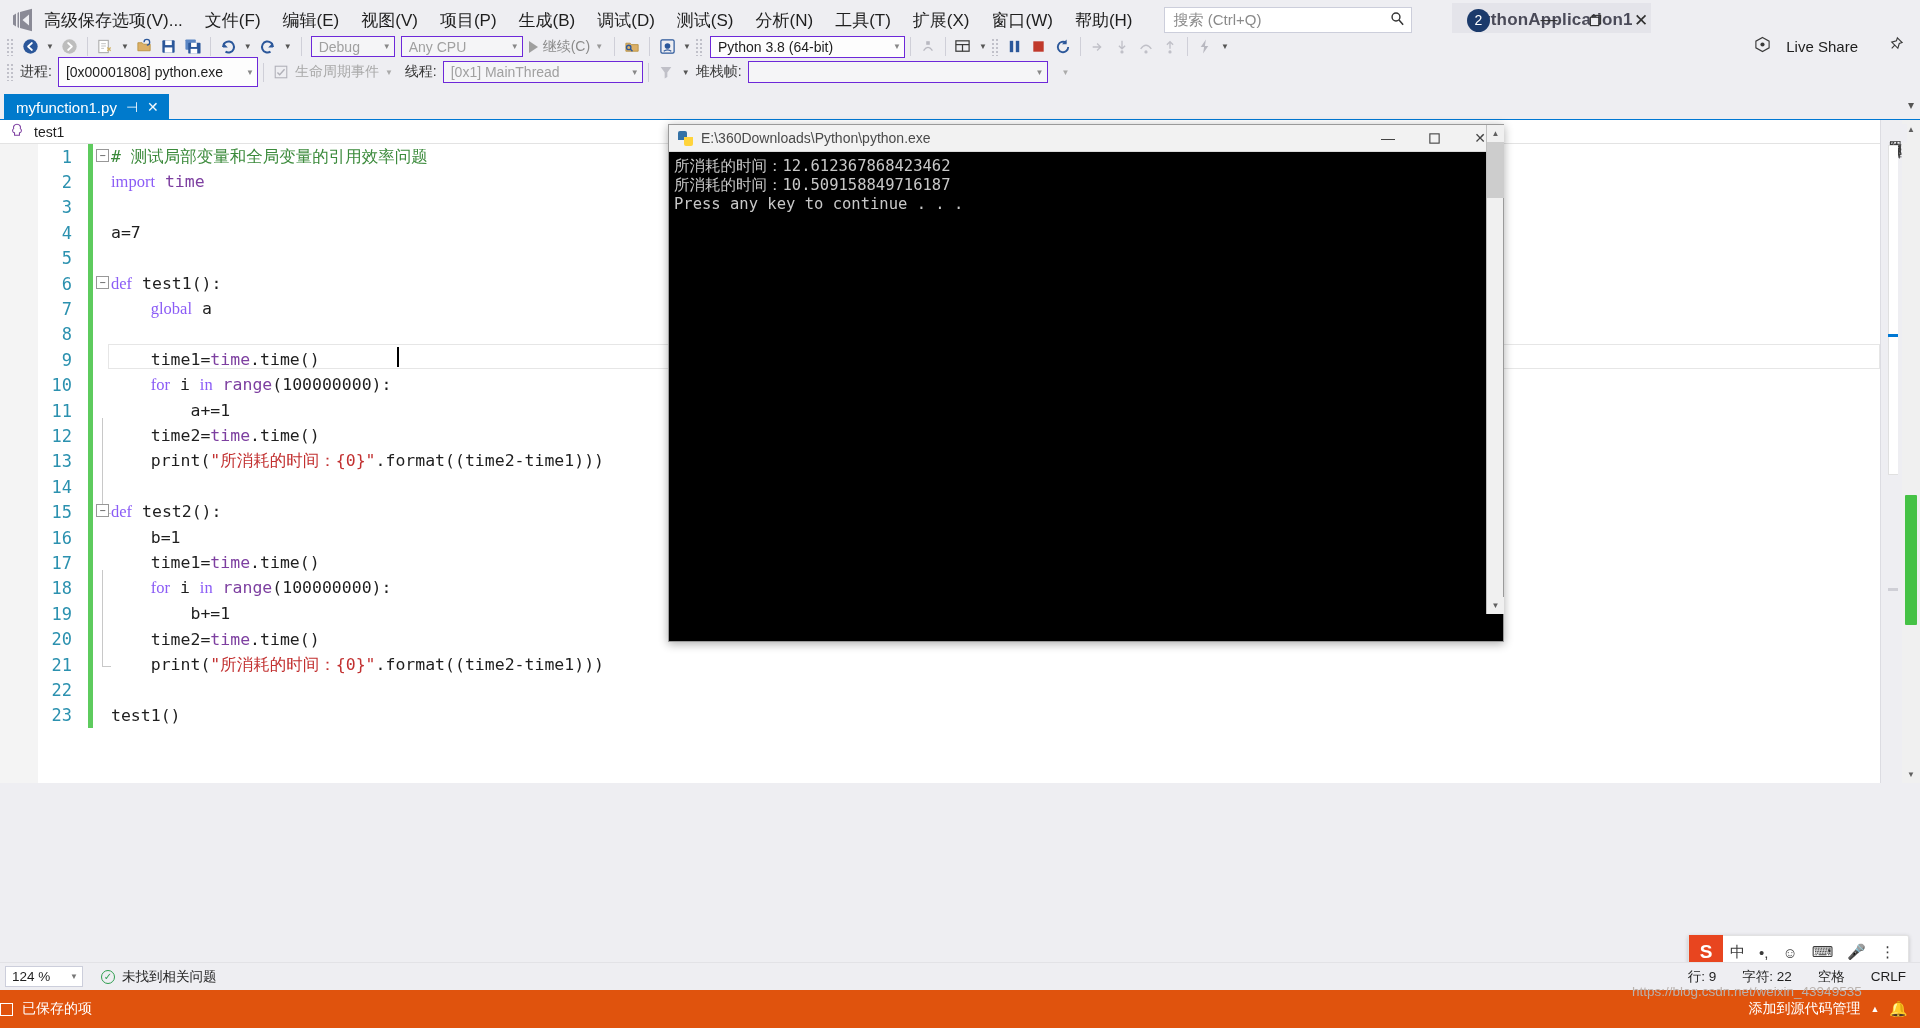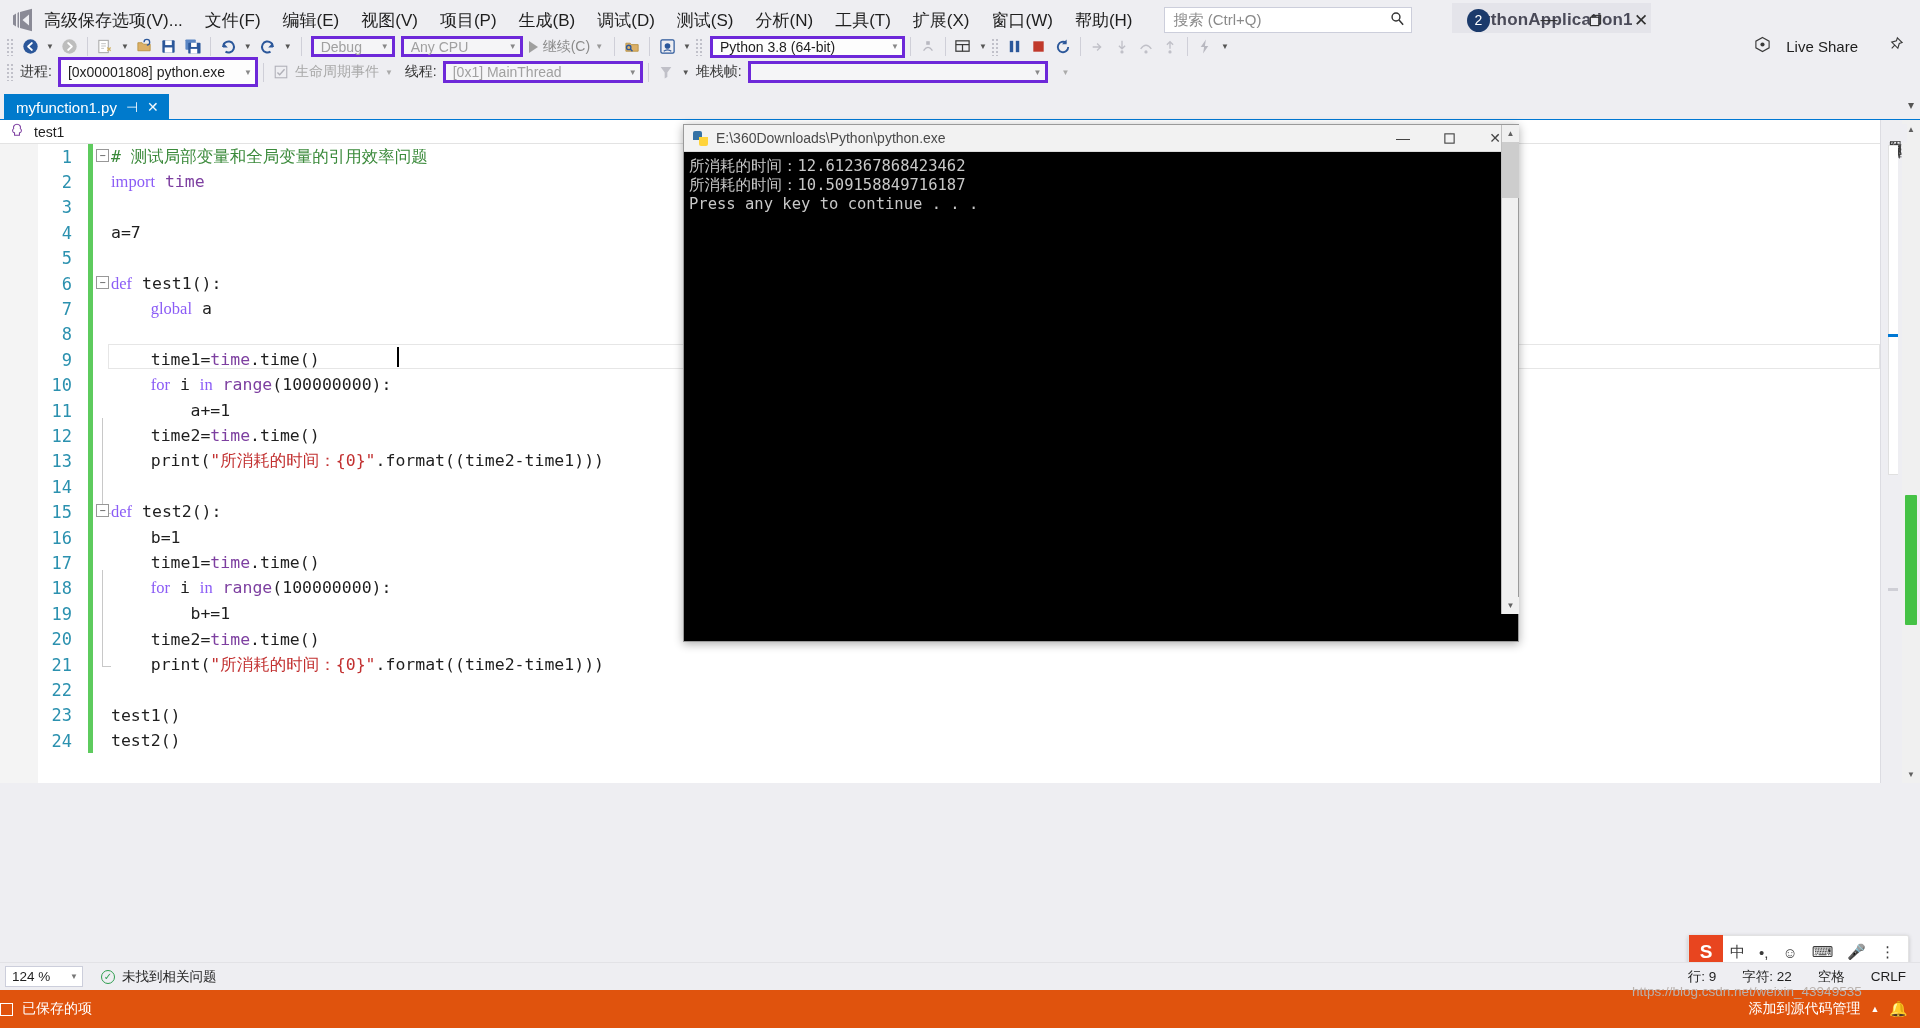--- a/index.html
+++ b/index.html
@@ -80,21 +80,21 @@
     background-image: radial-gradient(#9a9aa8 40%, transparent 41%);
     background-size: 4px 4px; }
   .tb-sep { width: 1px; height: 19px; background: #cfcfd8; margin: 0 5px; }
   .tb-btn {
     height: 24px; min-width: 24px;
     display: flex; align-items: center; justify-content: center;
     padding: 0 3px; font-size: 15px; color: #2b579a;
   }
   .tb-caret { font-size: 8px; color: #555; padding: 0 4px; }
   .combo {
-    height: 21px; border: 3px solid #6d28d9; background: #fdfdfd;
+    height: 21px; border: 1px solid #6d28d9; background: #fdfdfd;
     display: flex; align-items: center; justify-content: space-between;
     padding: 0 3px 0 7px; font-size: 14px; color: #7a7a7a;
   }
   .combo.dis { background: #f5f5f7; color: #a0a0a0; }
   .combo .cv { overflow: hidden; white-space: nowrap; }
   .combo .ca { font-size: 8px; color: #888; margin-left: 6px; }
   .run-btn { display: flex; align-items: center; gap: 5px; padding: 0 6px;
     font-size: 14px; color: #8b8b8b; }
   .tri { width: 0; height: 0; border-left: 9px solid #9e9e9e;
     border-top: 6px solid transparent; border-bottom: 6px solid transparent; }
@@ -229,21 +229,20 @@
     position: absolute; right: 22px; width: 10px; height: 3px; background: #0078d4;
   }
 
   
   .console {
     position: absolute; left: 668px; top: 124px;
     width: 836px; height: 518px;
     background: #000;
     border: 1px solid #9a9a9a;
     box-shadow: 0 2px 9px rgba(0,0,0,.32);
-    margin-left: 15px;
   }
   .console-title {
     height: 27px; background: #f2f2f2;
     display: flex; align-items: center;
     padding-left: 9px;
     border-bottom: 1px solid #dadada;
   }
   .pyicon {
     width: 15px; height: 15px; margin-right: 8px; position: relative;
     flex: 0 0 auto;
@@ -663,21 +662,20 @@
           <div class="code-row"><span class="ln">14</span><span class="changebar"></span><span class="code-txt"></span></div>
           <div class="code-row"><span class="ln">15</span><span class="changebar"></span><span class="code-txt"><span class="tok-kw">def</span><span class="tok-txt"> </span><span class="tok-txt">test2():</span></span><span class="collapse" style="top: 5px;">−</span></div>
           <div class="code-row"><span class="ln">16</span><span class="changebar"></span><span class="code-txt"><span class="tok-txt">    b=1</span></span></div>
           <div class="code-row"><span class="ln">17</span><span class="changebar"></span><span class="code-txt"><span class="tok-txt">    time1=</span><span class="tok-mod">time</span><span class="tok-txt">.time()</span></span></div>
           <div class="code-row"><span class="ln">18</span><span class="changebar"></span><span class="code-txt"><span class="tok-txt">    </span><span class="tok-kw">for</span><span class="tok-txt"> i </span><span class="tok-kw">in</span><span class="tok-txt"> </span><span class="tok-mod">range</span><span class="tok-txt">(100000000):</span></span></div>
           <div class="code-row"><span class="ln">19</span><span class="changebar"></span><span class="code-txt"><span class="tok-txt">        b+=1</span></span></div>
           <div class="code-row"><span class="ln">20</span><span class="changebar"></span><span class="code-txt"><span class="tok-txt">    time2=</span><span class="tok-mod">time</span><span class="tok-txt">.time()</span></span></div>
           <div class="code-row"><span class="ln">21</span><span class="changebar"></span><span class="code-txt"><span class="tok-txt">    print(</span><span class="tok-str">"所消耗的时间：{0}"</span><span class="tok-txt">.format((time2-time1)))</span></span></div>
           <div class="code-row"><span class="ln">22</span><span class="changebar"></span><span class="code-txt"></span></div>
           <div class="code-row"><span class="ln">23</span><span class="changebar"></span><span class="code-txt"><span class="tok-txt">test1()</span></span></div>
-          <div class="code-row"><span class="ln">24</span><span class="changebar"></span><span class="code-txt"><span class="tok-txt">test2()</span></span></div>
         </div>
 
       <div class="cursor-line" style="top:200px;"></div>
       <div class="caret" style="left:397px; top:203px;"></div>
     </div>
   </div>
 
   <div class="vscroll">
     <div class="arrow" style="top:0;">▲</div>
     <div class="thumb" style="top:375px; height:130px;"></div>

